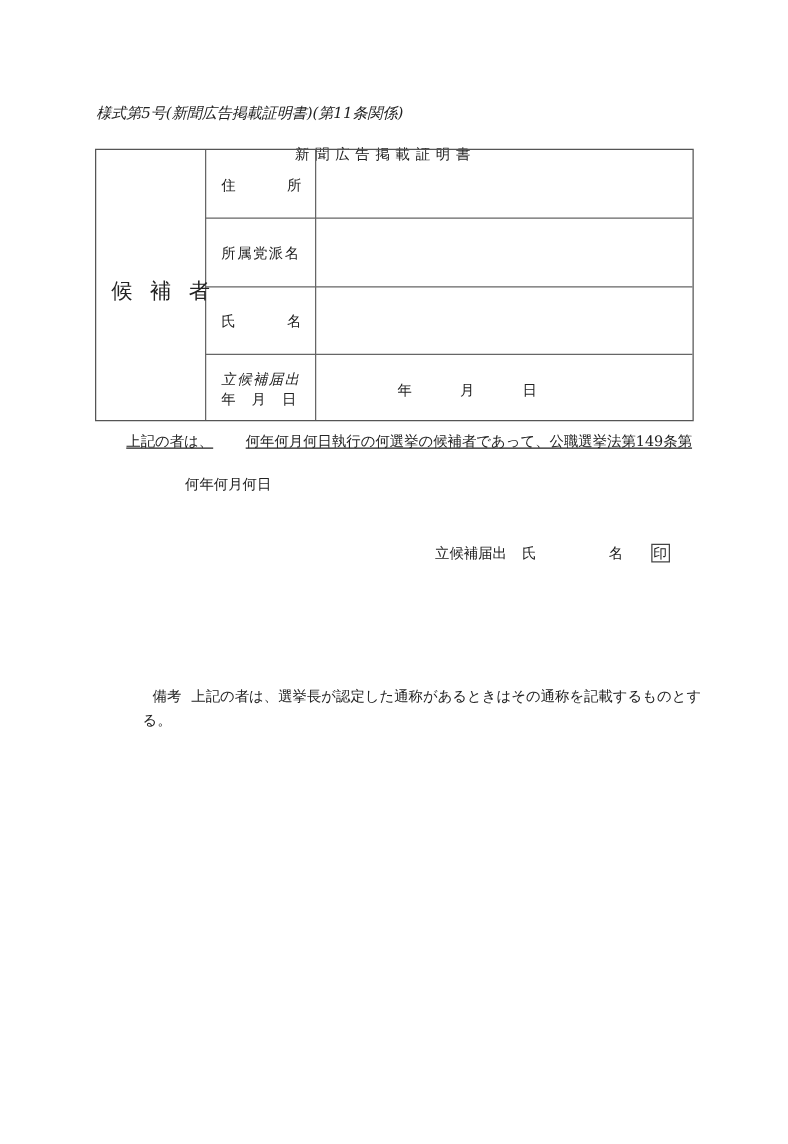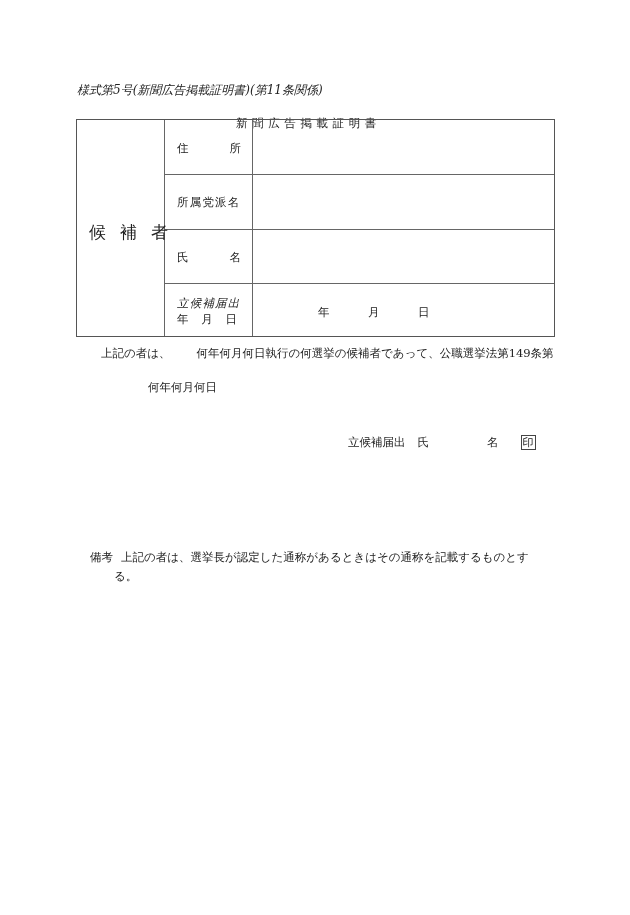--- a/index.html
+++ b/index.html
@@ -29,36 +29,36 @@
   #lbl-address { top: 21px; }
   #lbl-party { top: 75px; letter-spacing: 1.2px; justify-content: flex-start; text-align: center; }
   #lbl-name { top: 130px; }
   #lbl-filed-1 { top: 176px; letter-spacing: 1.2px; justify-content: flex-start; font-style: italic; }
   #lbl-filed-2 { top: 192px; width: 60px; }
 
   #date-fields { left: 241px; top: 185px; display: flex; gap: 0; }
   #date-fields span { display: inline-block; width: 50px; }
 
   #body-para { left: 84px; top: 344px; line-height: 18px; font-size: 11.5px; }
-  #body-para .line1 { padding-left: 17px; }
+  #body-para .line1 { padding-left: 17px; text-decoration: underline; }
   #body-para .gap { display:inline-block; width: 26px; }
 
   #issue-date { left: 148px; top: 380px; font-size: 11.5px; }
 
   #signer { left: 348px; top: 435px; font-size: 11.5px; display:flex; align-items:center; }
   #signer .title { margin-right: 12px; }
   #signer .name-gap { display:inline-block; width: 58px; }
   #signer .stamp-gap { display:inline-block; width: 22px; }
   #seal-icon {
     display:inline-block; border: 1px solid #444; padding: 0 1px; line-height: 13px;
     font-size: 11px;
   }
 
   #remarks { left: 90px; top: 548px; font-size: 11.5px; line-height: 19px; }
-  #remarks .label { margin-right: 8px; }
+  #remarks .label { margin-right: 8px; margin-left: 32px; }
   #remarks .line2 { padding-left: 24px; }
 </style>
 </head>
 <body>
 
 <div class="abs" id="form-label">様式第5号(新聞広告掲載証明書)(第11条関係)</div>
 <div class="abs" id="doc-title">新聞広告掲載証明書</div>
 
 <div id="cert-table">
   <div class="vline" style="left:87px"></div>

